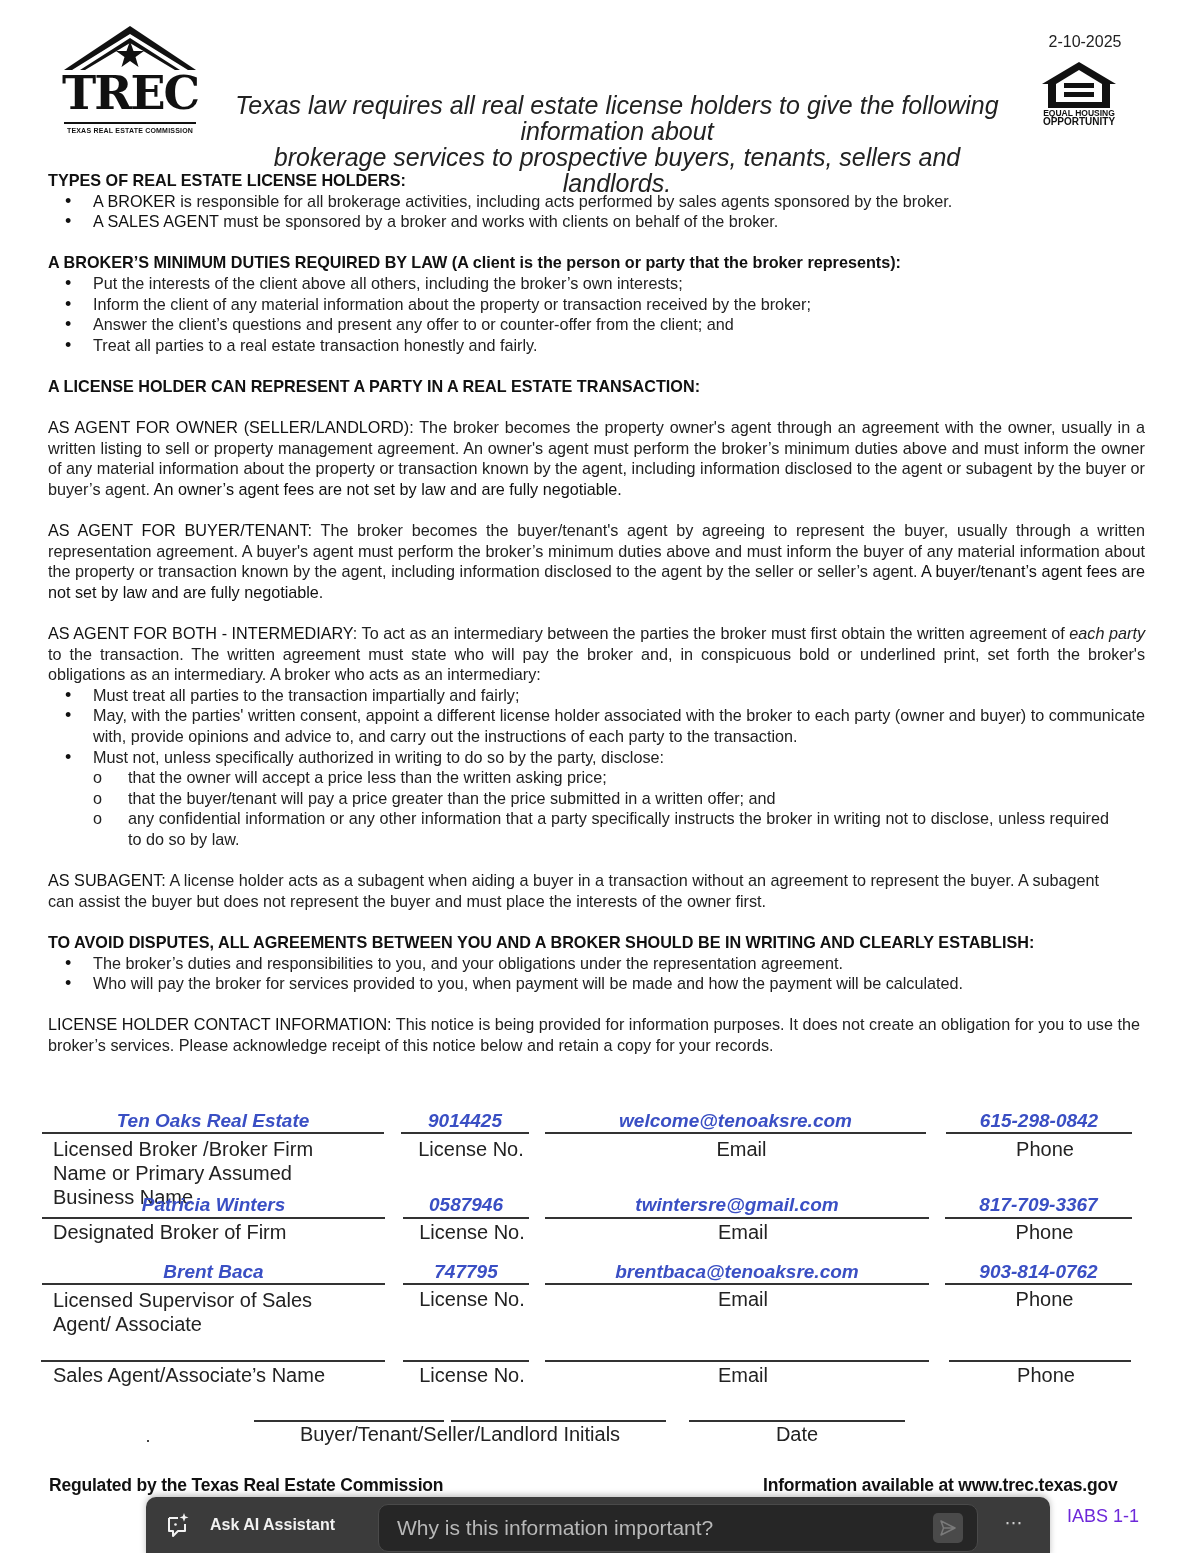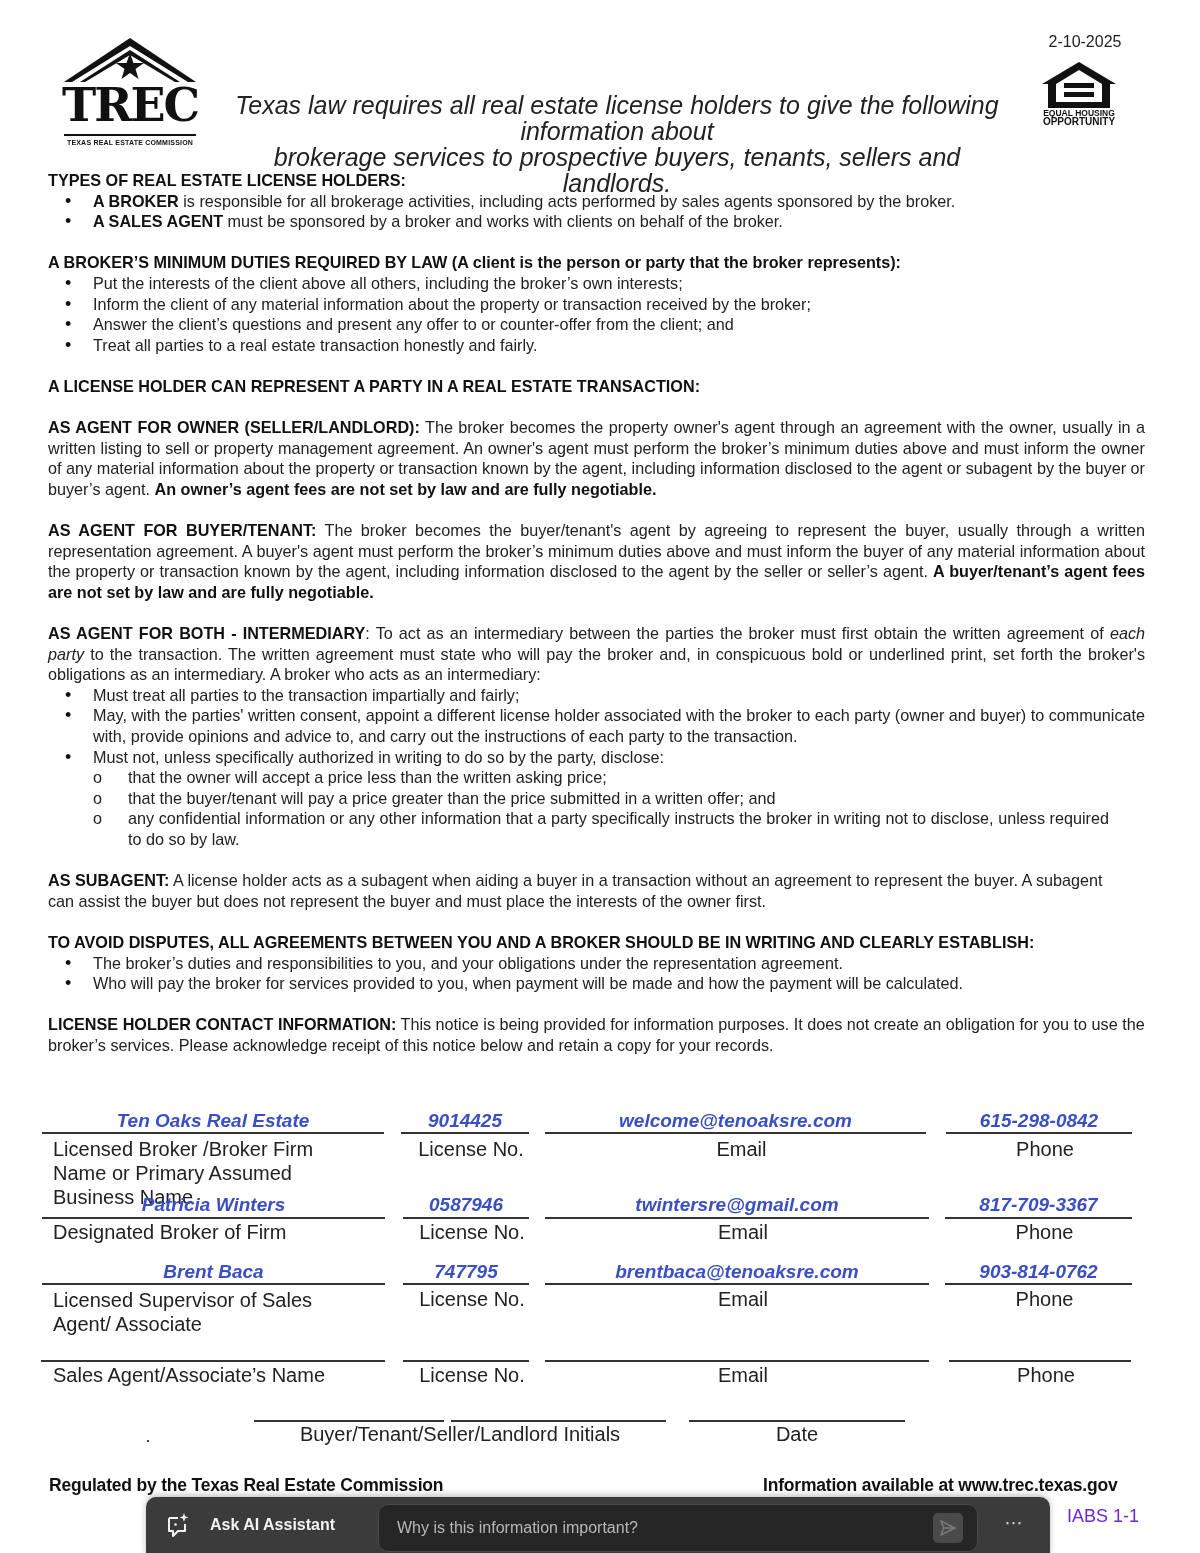--- a/index.html
+++ b/index.html
@@ -2,21 +2,21 @@
 <html><head>
 <meta charset="utf-8">
 <style>
   * { box-sizing: border-box; margin: 0; padding: 0; }
   html, body { width: 1200px; height: 1553px; background: #ffffff; overflow: hidden; }
   body { position: relative; font-family: "Liberation Sans", "DejaVu Sans", sans-serif; color: #1a1a1a; }
 
   .page { position: absolute; left: 0; top: 0; width: 1200px; height: 1553px; }
 
   
-  .logo { position: absolute; left: 60px; top: 36px; width: 140px; height: 112px; }
+  .logo { position: absolute; left: 60px; top: 24px; width: 140px; height: 112px; }
   .logo-roof { position: absolute; left: 0; top: 0; }
   .logo-text { position: absolute; left: 2px; top: 44px; width: 136px; text-align: center;
     font-family: "DejaVu Serif", "Liberation Serif", serif; font-weight: 900; font-size: 46px;
     letter-spacing: -2px; color: #111; line-height: 50px; }
   .logo-rule { position: absolute; left: 4px; top: 98px; width: 132px; height: 2px; background: #111; }
   .logo-sub { position: absolute; left: 0; top: 103px; width: 140px; text-align: center;
     font-size: 7px; font-weight: bold; letter-spacing: 0.2px; color: #111; }
 
   .title { position: absolute; left: 230px; top: 54px; width: 774px; text-align: center;
     font-family: "Liberation Serif", "DejaVu Serif", serif; font-weight: bold; font-size: 31px; color: #111; }
@@ -32,21 +32,21 @@
   .body { position: absolute; left: 48px; top: 170px; width: 1097px; font-size: 16.2px; line-height: 20.6px; color: #222; }
   .h { font-weight: bold; color: #111; }
   .sec { margin-bottom: 20.6px; }
   .just { text-align: justify; }
   ul.b { list-style: none; }
   ul.b li { position: relative; padding-left: 45px; }
   ul.b li::before { content: "\2022"; position: absolute; left: 17px; top: 0; font-size: 18px; color: #111; }
   ul.o { list-style: none; }
   ul.o li { position: relative; padding-left: 80px; }
   ul.o li::before { content: "o"; position: absolute; left: 45px; top: 0; color: #222; }
-  b, strong { font-weight: bold; color: #111; }
+  b, strong { font-weight: normal; color: #111; }
   em { font-style: italic; }
   .fld { position: absolute; }
   .fld .val { position: absolute; left: 0; width: 100%; text-align: center; font-style: italic; font-weight: bold;
     font-size: 19px; color: #3a4fc4; bottom: 4px; white-space: nowrap; }
   .fld .line { position: absolute; left: 0; width: 100%; height: 1.5px; background: #333; }
   .fld .lbl { position: absolute; left: 6px; width: 100%; text-align: center; font-size: 20px; line-height: 24px; color: #222; }
   .fld .lbl.left { text-align: left; padding-left: 5px; }
 
   .initials-line { position: absolute; height: 1.5px; background: #333; }
   .initials-lbl { position: absolute; font-size: 20px; color: #222; text-align: center; }
@@ -57,21 +57,21 @@
   .footer-code { position: absolute; left: 1067px; top: 1506px; font-size: 18px; color: #6d28d9; }
 
   
   .ai-bar { position: absolute; left: 146px; top: 1497px; width: 904px; height: 60px; background: #3b3b3b;
     border-radius: 10px 10px 0 0; box-shadow: 0 -2px 6px rgba(0,0,0,0.25); }
   .ai-btn { position: absolute; left: 20px; top: 14px; height: 28px; display: flex; align-items: center; gap: 20px; cursor: pointer; }
   .ai-btn-label { color: #f2f2f2; font-weight: bold; font-size: 16px; }
   .ai-input-wrap { position: absolute; left: 232px; top: 7px; width: 600px; height: 48px; background: #262626;
     border: 1px solid #4a4a4a; border-radius: 10px; }
   .ai-input { position: absolute; left: 0; top: 0; width: 540px; height: 46px; background: transparent; border: none;
-    outline: none; color: #ddd; font-size: 16px; padding-left: 18px; font-family: "Liberation Sans", sans-serif; }
+    outline: none; color: #ddd; font-size: 21px; padding-left: 18px; font-family: "Liberation Sans", sans-serif; }
   .ai-input::placeholder { color: #b8b8b8; }
   .ai-send { position: absolute; right: 14px; top: 8px; width: 30px; height: 30px; background: #4a4a4a; border-radius: 5px;
     display: flex; align-items: center; justify-content: center; }
   .ai-more { position: absolute; left: 856px; top: 16px; width: 24px; height: 24px; color: #cfcfcf; font-size: 18px;
     text-align: center; line-height: 20px; letter-spacing: 1px; cursor: pointer; }
 </style>
 </head>
 <body>
 
 <div class="page">

